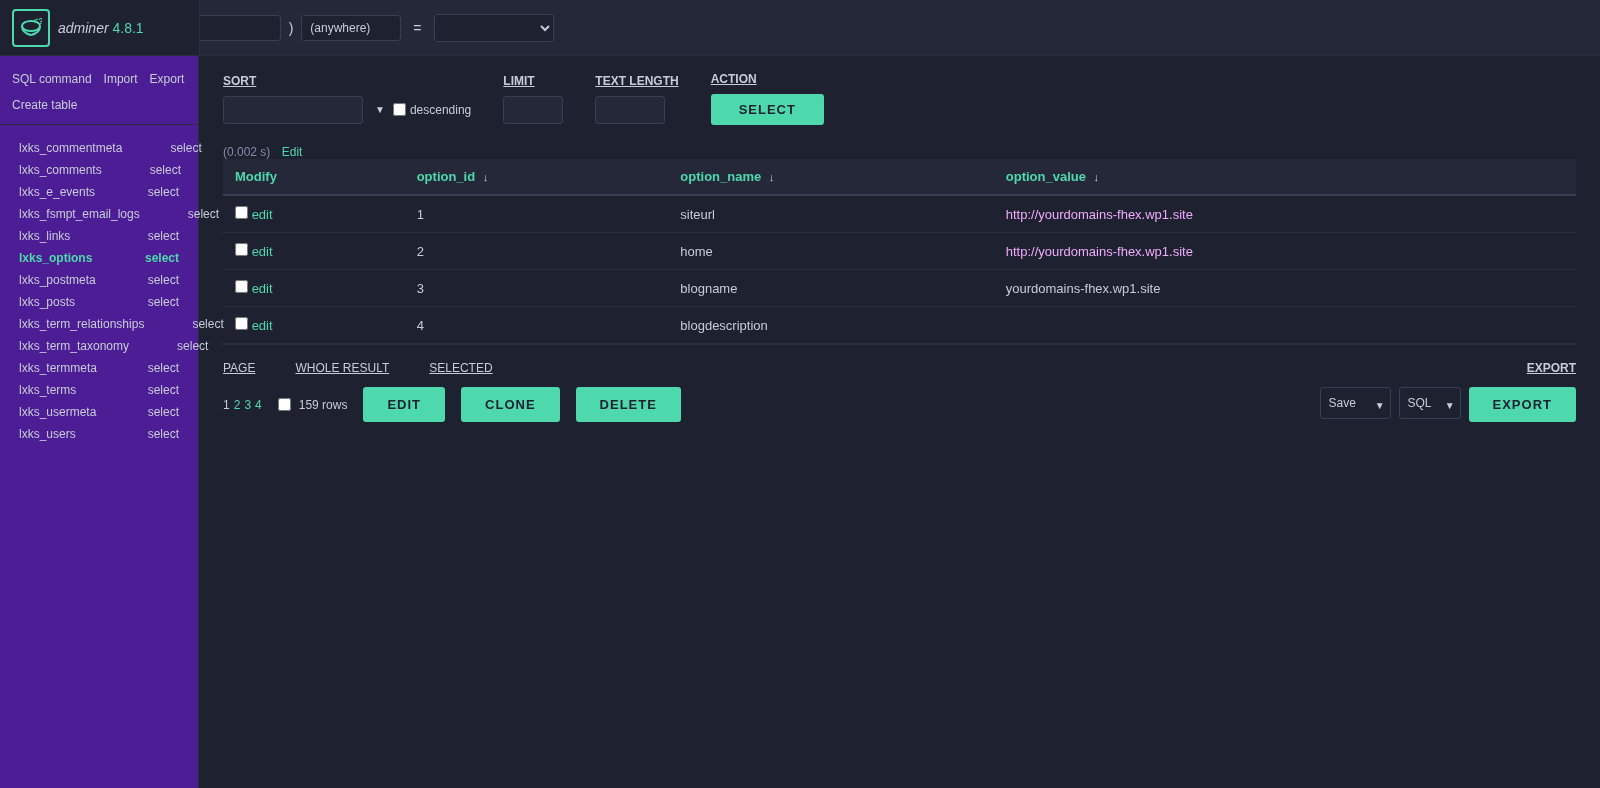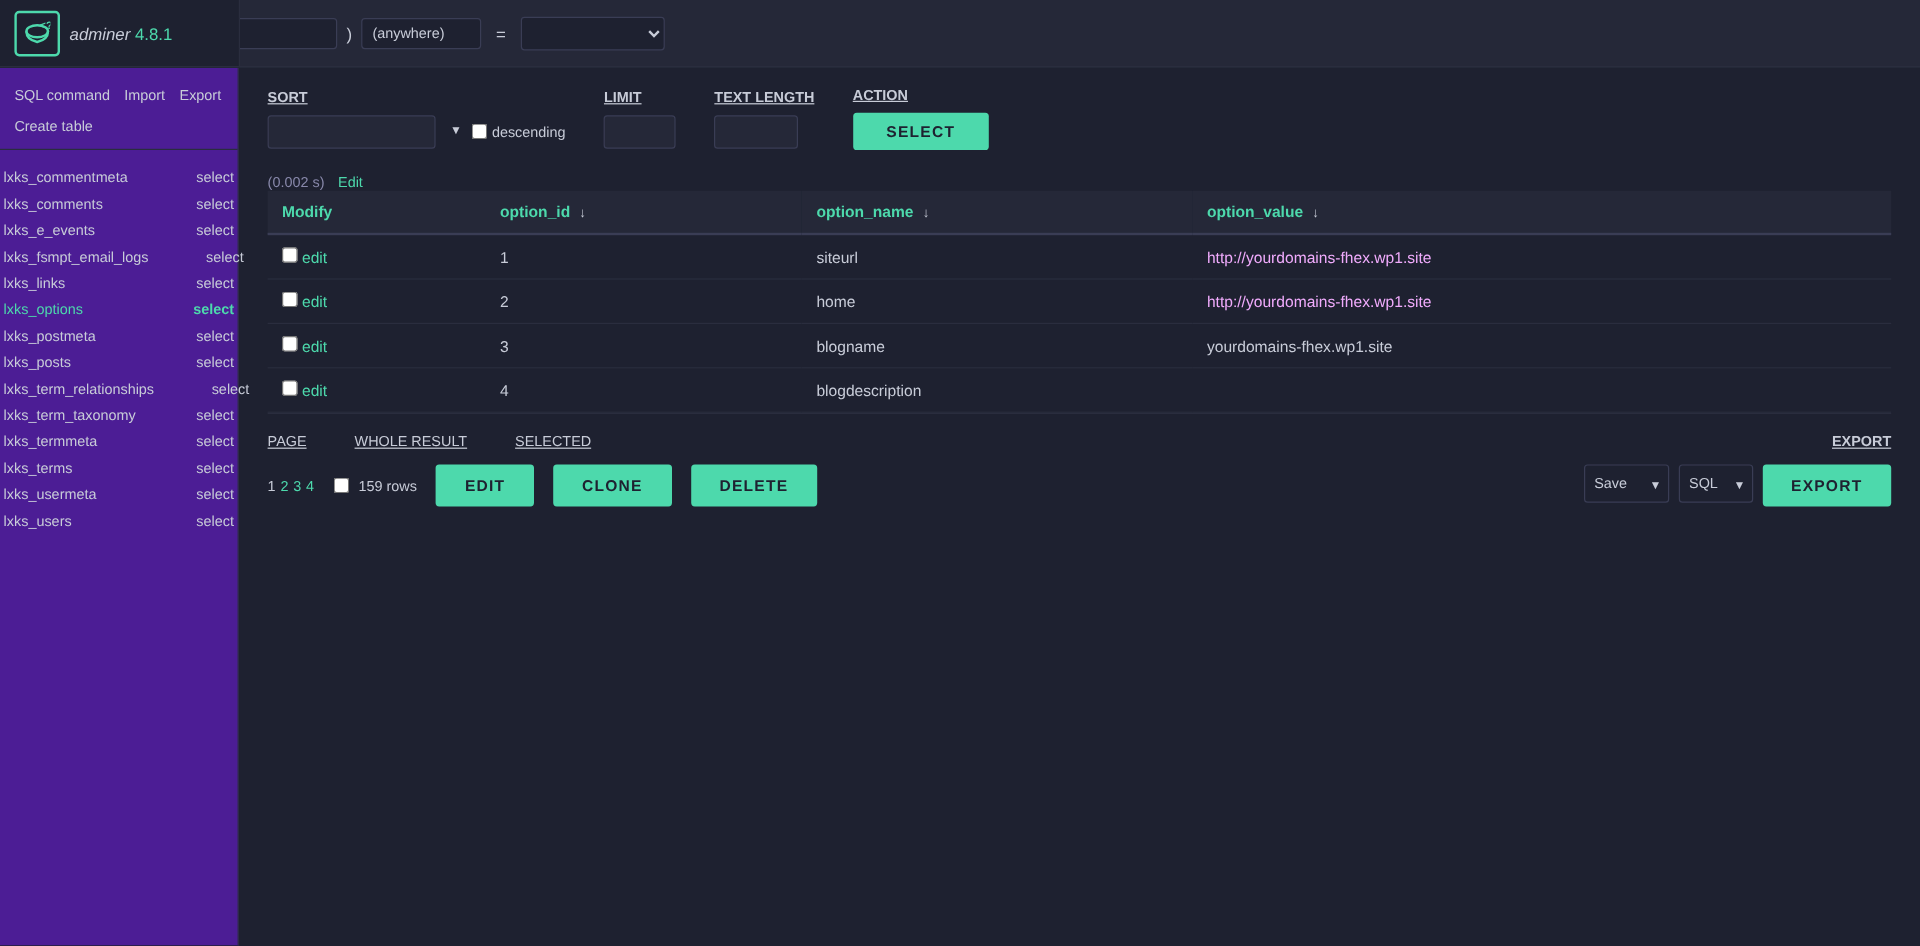--- a/index.html
+++ b/index.html
@@ -91,29 +91,29 @@
     .sidebar-nav a {
       color: #c8ccd8;
       text-decoration: none;
       font-size: 12px;
       cursor: pointer;
     }
     .table-row {
       display: flex;
       justify-content: space-between;
       align-items: center;
-      padding: 4px 3px;
+      padding: 4px 19px;
       cursor: pointer;
       gap: 48px;
     }
     .table-name {
       color: #c8ccd8;
       font-size: 12px;
     }
-    .table-name.active { color: #4dd9ac; font-weight: normal; }
+    .table-name.active { color: #4dd9ac; font-weight: bold; }
     .table-select {
       color: #c8ccd8;
       font-size: 12px;
     }
     .table-select.active { color: #4dd9ac; font-weight: bold; }
 
     
     .main {
       flex: 1;
       padding: 16px 24px;

